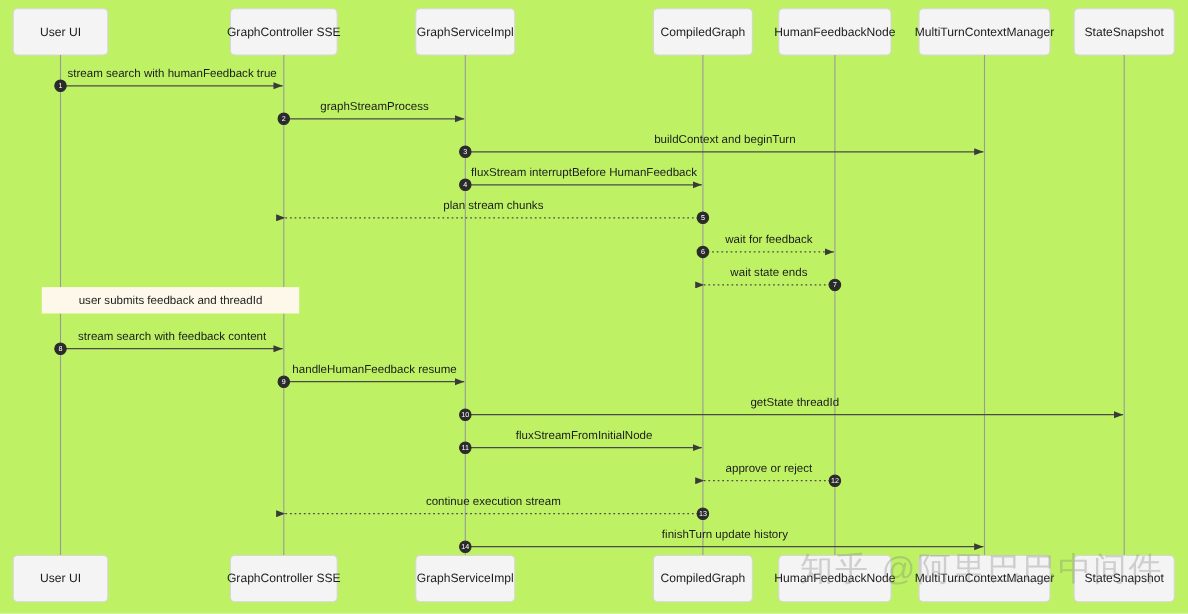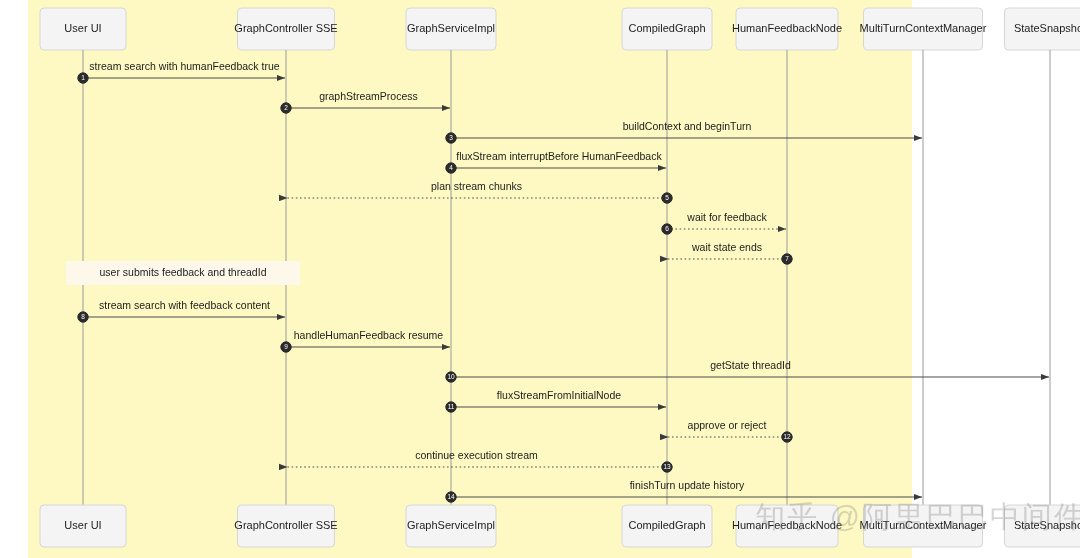--- a/index.html
+++ b/index.html
@@ -5,24 +5,23 @@
   * { box-sizing: border-box; margin: 0; padding: 0; }
   html, body {
     width: 1080px;
     height: 558px;
     background: #ffffff;
     font-family: "Liberation Sans", "DejaVu Sans", sans-serif;
     overflow: hidden;
   }
   #diagram-root {
     position: relative;
-    width: 884px;
-    height: 558px;
-    background: #fef9c3;
-    margin-left: 28px;
+    width: 1080px;
+    height: 558px;
+    background: #bef264;
   }
   svg#seq-svg {
     position: absolute;
     top: 0; left: 0;
     width: 1080px;
     height: 558px;
     display: block;
   }
   .participant-box {
     fill: #f4f4f4;

